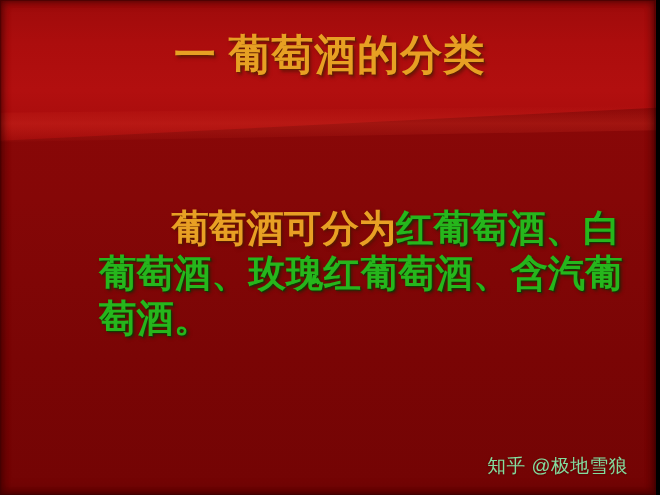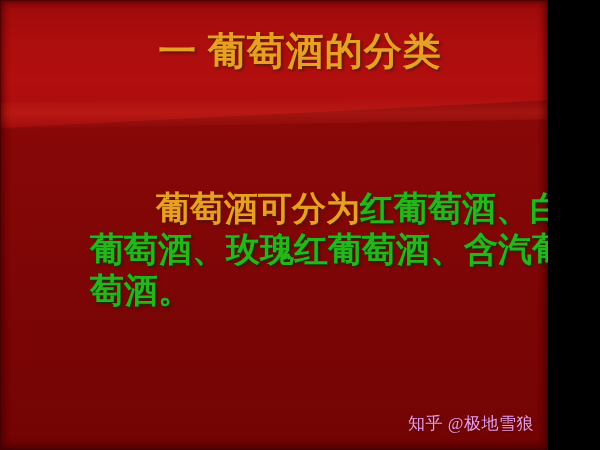--- a/index.html
+++ b/index.html
@@ -4,21 +4,21 @@
 <title>Slide</title>
 <style>
   html, body {
     margin: 0;
     padding: 0;
     background: #000;
   }
 
   #slide {
     position: relative;
-    width: 548px;
+    width: 596px;
     height: 450px;
     overflow: hidden;
     font-family: "Liberation Serif", "DejaVu Serif", serif;
     
     background: #7c0606;
   }
 
   
   .bg-base {
     position: absolute;
@@ -119,27 +119,27 @@
   .seg-list {
     color: #26b61c;
     text-shadow:
        1px 1px 0 rgba(10,62,6,0.85),
        2px 2px 3px rgba(5,40,3,0.60);
   }
 
   
   .watermark {
     position: absolute;
-    right: 14px;
+    right: 25px;
     bottom: 16px;
-    font-family: Liberation Serif, serif;
+    font-family: Liberation Sans, sans-serif;
     font-size: 17px;
     line-height: 20px;
     font-weight: 400;
-    color: #f0abfc;
+    color: #86efac;
     opacity: 0.92;
     letter-spacing: 0.5px;
     white-space: nowrap;
     text-shadow: 0 1px 2px rgba(40,0,0,0.45);
   }
 </style>
 </head>
 <body>
 
 <div id="slide">

